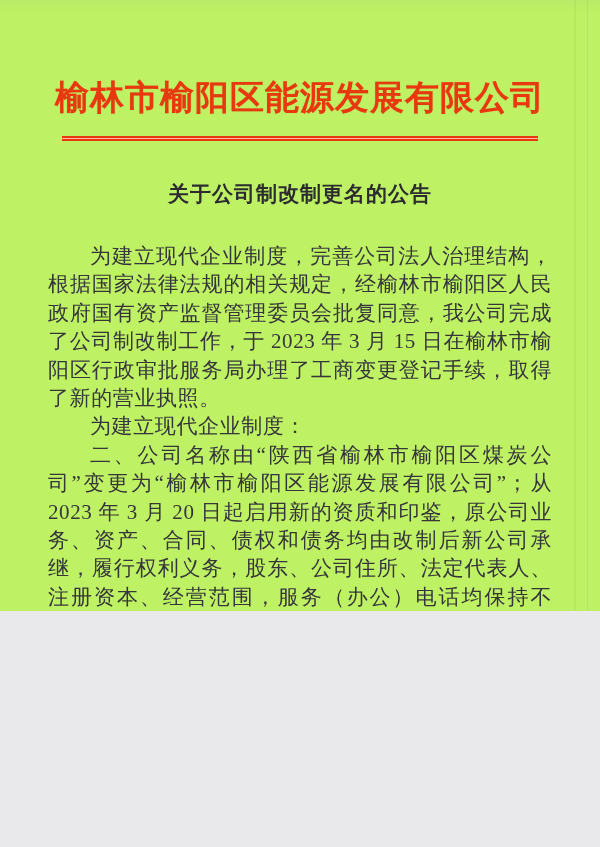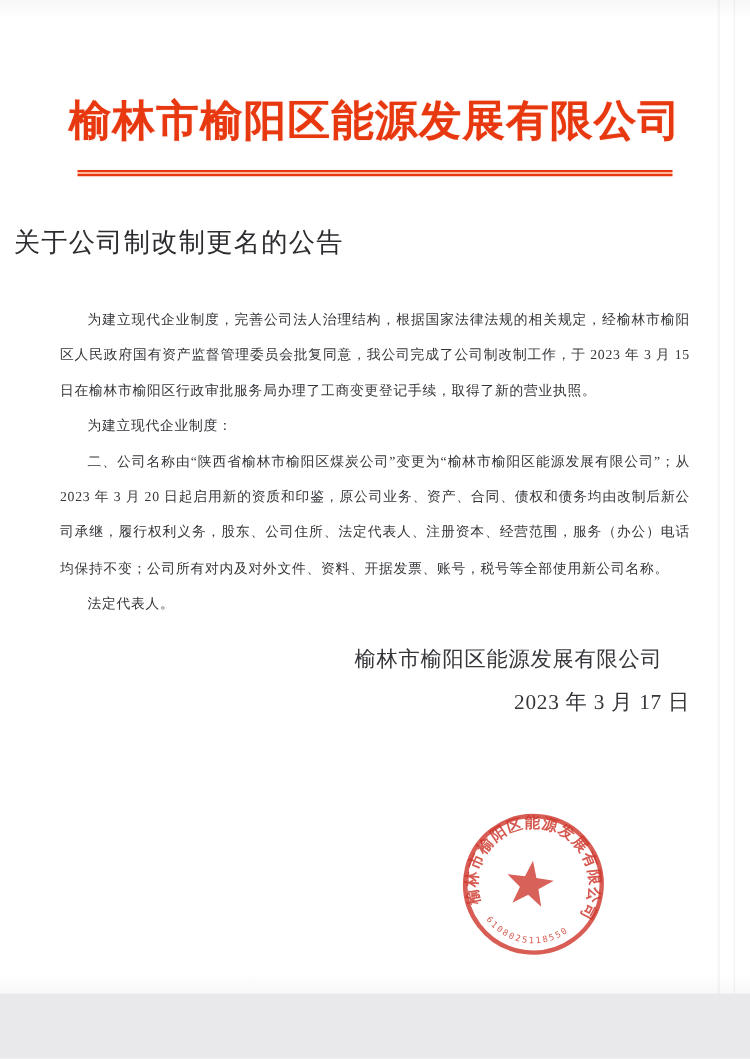--- a/index.html
+++ b/index.html
@@ -1,20 +1,20 @@
 <!DOCTYPE html>
 <html><head>
 <meta charset="utf-8">
 <style>
   html,body{margin:0;padding:0;background:#e9e9ec;}
   .page{
     position:relative;
-    width:600px;height:795px;
+    width:600px;height:611px;
     margin:0 auto;
-    background:#ffffff;
+    background:#bef264;
     overflow:hidden;
     font-family:"Liberation Serif","DejaVu Serif",serif;
     color:#35353a;
     box-sizing:border-box;
   }
   
   .scan-edge-1{position:absolute;left:574px;top:0;width:2px;height:100%;background:rgba(70,70,110,0.05);}
   .scan-edge-2{position:absolute;left:587px;top:0;width:1px;height:100%;background:rgba(70,70,110,0.07);}
   .scan-band-top{position:absolute;left:0;top:0;width:100%;height:14px;background:linear-gradient(to bottom,rgba(120,120,140,0.06),rgba(0,0,0,0));}
   .scan-band-bottom{position:absolute;left:0;top:778px;width:100%;height:34px;background:linear-gradient(to bottom,rgba(0,0,0,0),rgba(120,120,140,0.05),rgba(0,0,0,0));}
@@ -29,30 +29,31 @@
     color:#e8380f;
     line-height:44px;
     text-shadow:0 0 1px rgba(232,56,15,0.4);
   }
   .red-rule{
     margin:16px 62px 0 62px;
     height:5px;
     background:linear-gradient(to bottom,#e8380f 0%,#e8380f 36%,#ffb79e 36%,#ffb79e 58%,#e8380f 58%,#e8380f 100%);
   }
   .doc-title{
-    margin:38px 0 0 11px;
+    margin:38px 0 0 0;
+    text-align:center;
     font-size:21px;
-    font-weight:normal;
+    font-weight:bold;
     letter-spacing:1px;
     color:#2c2c30;
     line-height:30px;
   }
   .doc-body{
-    margin:33px 48px 16px 48px;
-    font-size:11px;
+    margin:33px 48px 3px 48px;
+    font-size:21px;
     line-height:28.4px;
     letter-spacing:0.6px;
     text-align:justify;
   }
   .doc-body p{
     margin:0;
     text-indent:2em;
   }
   .signoff{
     margin:0 0 0 48px;

